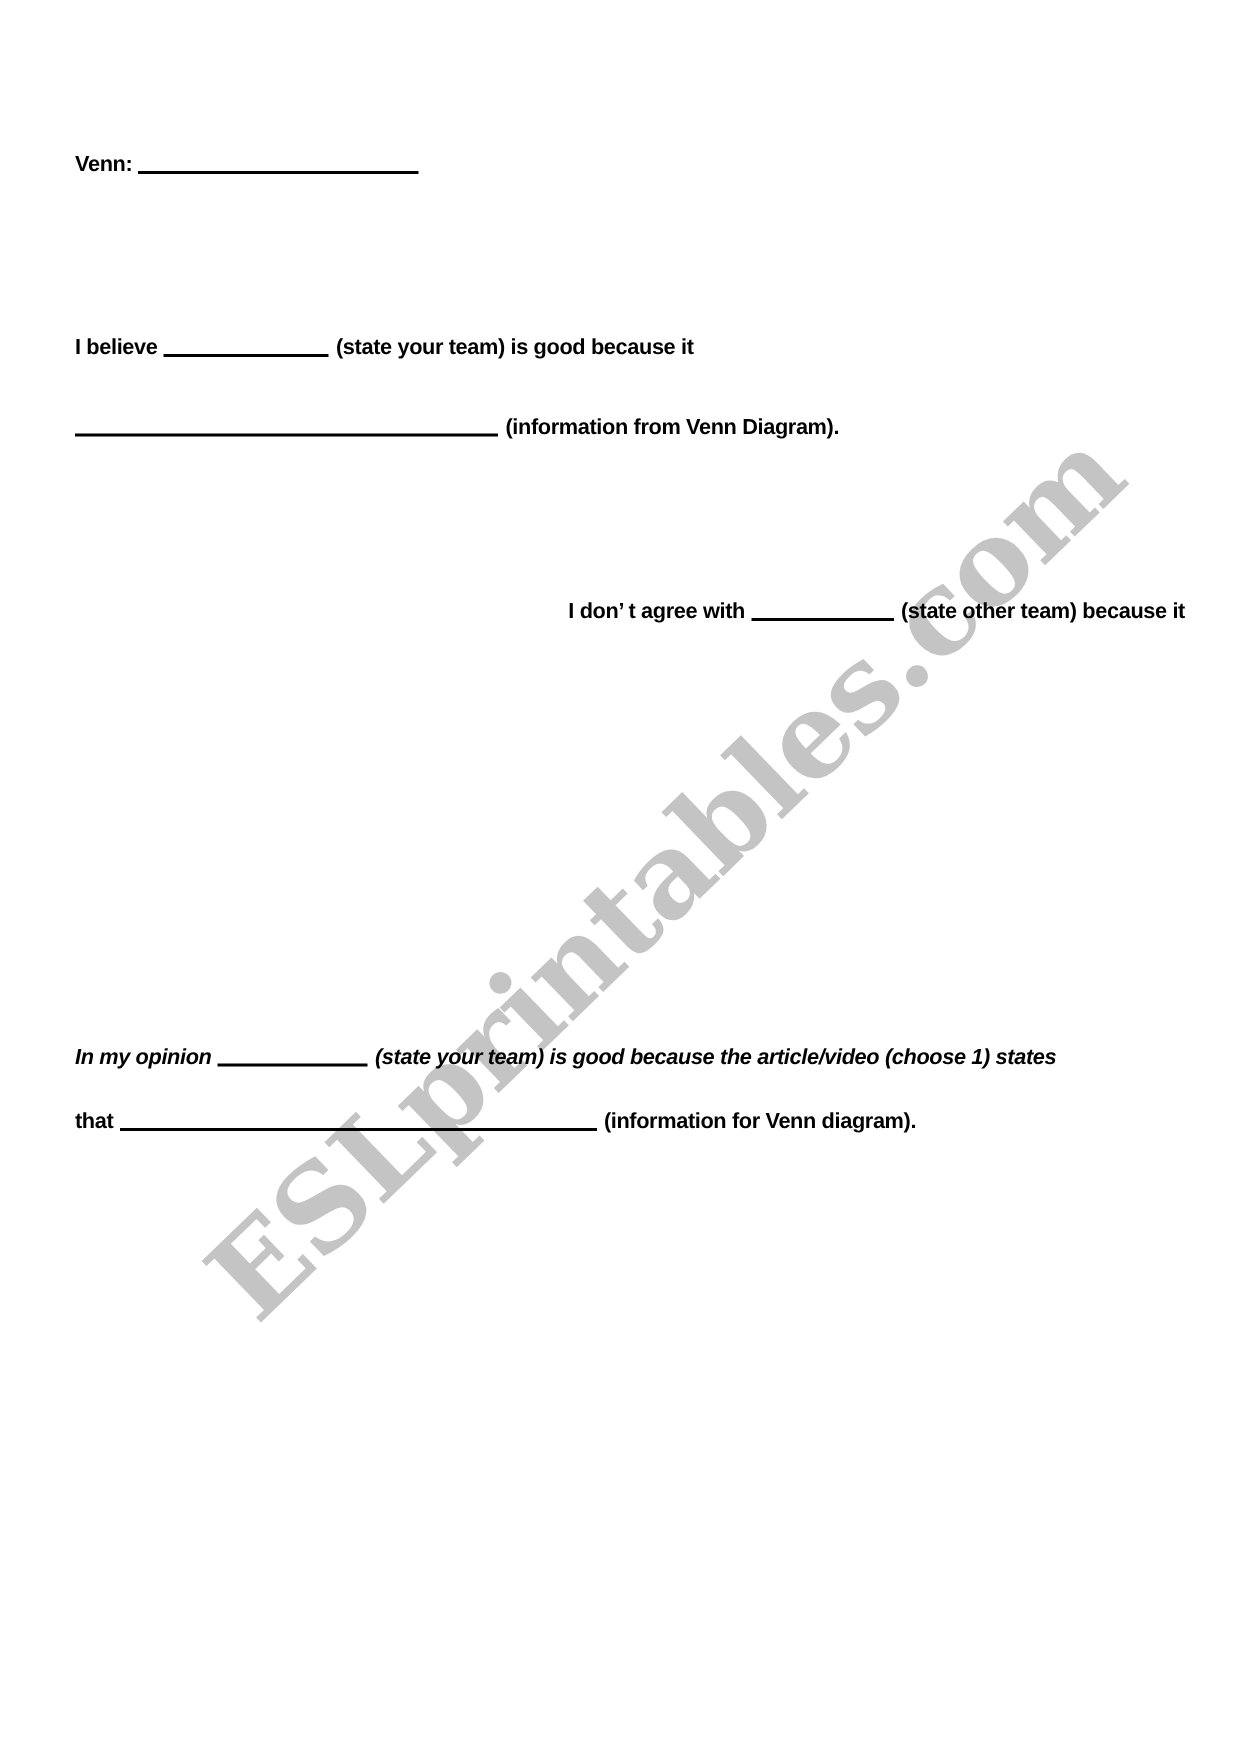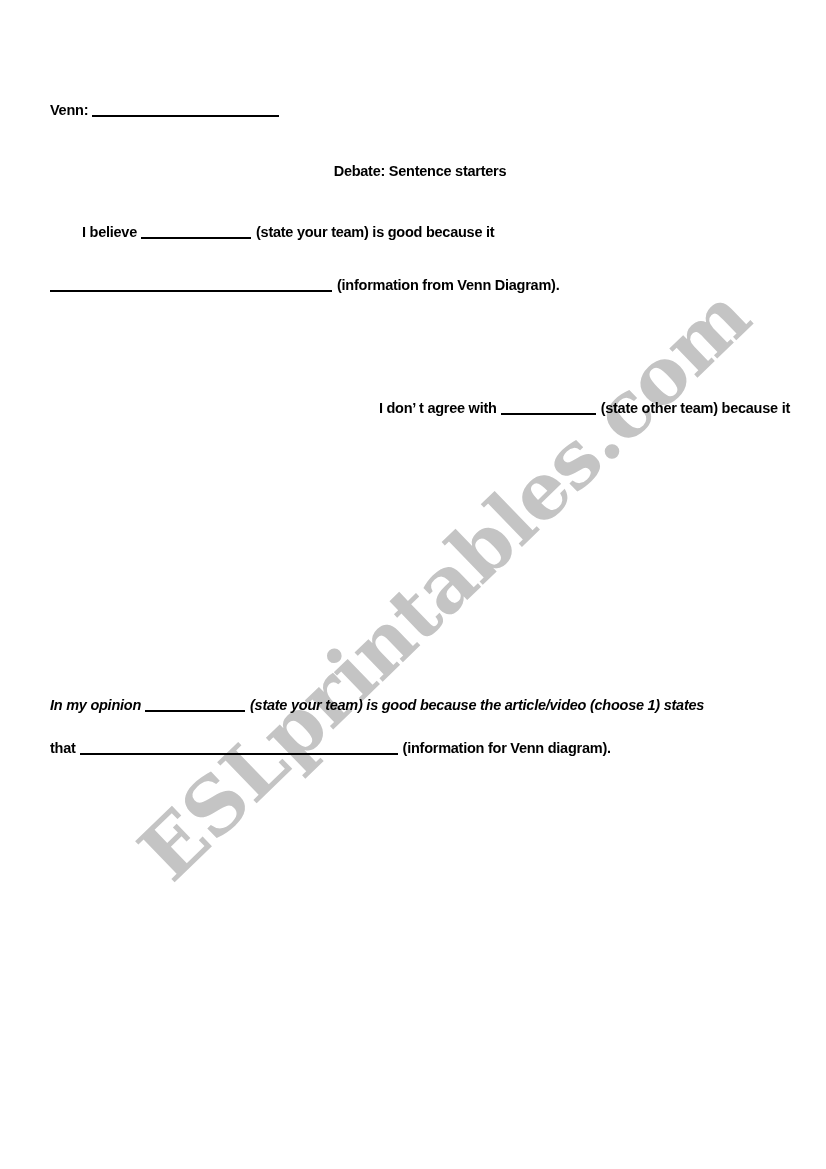--- a/index.html
+++ b/index.html
@@ -43,21 +43,21 @@
     display: inline-block;
     border-bottom: 2px solid #000000;
     height: 10px;
     vertical-align: -2px;
     margin: 0 5px 0 4px;
   }
   .blank.lead { margin-left: 0; }
   
   #name-line  { top: 102px; }
   #title-line { top: 163px; }
-  #s1-line1   { top: 224px; margin-left: 32px; }
+  #s1-line1   { top: 224px; }
   #s1-line2   { top: 277px; }
   #s2-line1   { top: 400px; text-align: right; }
   #s2-line2   { top: 452px; }
   #s3-line1   { top: 572px; }
   #s4-line1   { top: 697px; font-style: italic; }
   #s4-line2   { top: 740px; }
   
   .w-name { width: 187px; }
   .w-s1a  { width: 110px; }
   .w-s1b  { width: 282px; }
@@ -71,23 +71,20 @@
 <body>
 
 <div class="page" style="background: rgb(255, 255, 255); color: rgb(0, 0, 0);">
 
   <div class="wm" style="color: rgb(196, 196, 196);">ESLprintables.com</div>
 
   <div class="line" id="name-line">
     <span>Venn:</span><span class="blank w-name"></span>
   </div>
 
-  <div class="line center" id="title-line">
-    <span>Debate: Sentence starters</span>
-  </div>
 
   <div class="line" id="s1-line1">
     <span>I believe</span><span class="blank w-s1a"></span><span>(state your team) is good because it</span>
   </div>
 
   <div class="line" id="s1-line2">
     <span class="blank w-s1b lead"></span><span>(information from Venn Diagram).</span>
   </div>
 
   <div class="line" id="s2-line1">

